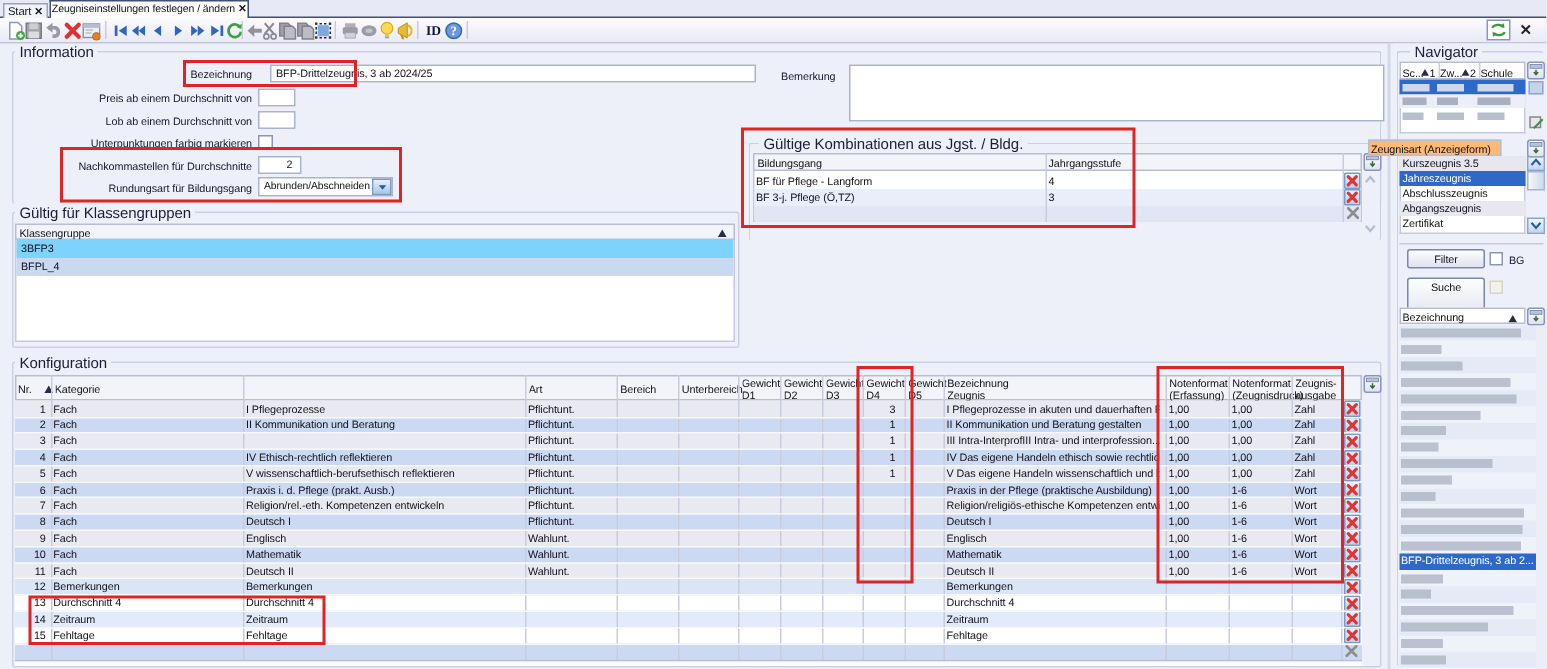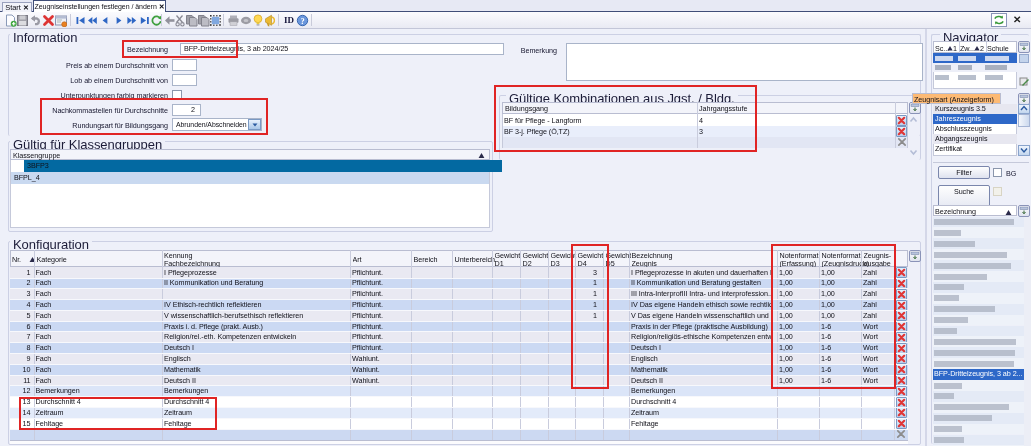--- a/index.html
+++ b/index.html
@@ -2,21 +2,21 @@
 <html><head><meta charset="utf-8">
 <style>
 * {margin:0;padding:0;box-sizing:border-box}
 html,body {width:1031px;height:446px;overflow:hidden;font-family:"Liberation Sans",sans-serif;}
 body {position:relative;background:#eef0f9;font-size:7.2px;color:#101018;letter-spacing:-0.05px}
 .c {position:absolute;font-size:7.2px;line-height:8px;white-space:nowrap;overflow:hidden}
 .lbl {position:absolute;font-size:7.2px;color:#16162e;white-space:nowrap}
 .rlab {position:absolute;font-size:7.2px;color:#16162e;text-align:right;white-space:nowrap}
 .field {position:absolute;background:#fff;border:1px solid #a9b4c9}
 .gbox {position:absolute;border:1px solid #ccd0e4;border-radius:2px}
-.glabel {position:absolute;font-size:13px;color:#1c1c38;background:#eef0f9;padding:0 3px;white-space:nowrap}
+.glabel {position:absolute;font-size:10px;color:#1c1c38;background:#eef0f9;padding:0 3px;white-space:nowrap}
 .redbox {position:absolute;border:2px solid #e02424;z-index:50}
 .xbtn {position:absolute;width:11px;height:11px;background:linear-gradient(#e6f0fb,#b9cfec);border:1px solid #7a99c4;border-radius:1px;display:flex;align-items:center;justify-content:center}
 .thead {position:absolute;background:#f3f4fa;border-bottom:1px solid #a9adc4}
 .sep {position:absolute;top:14px;width:1px;height:12px;background:#c9cbda}
 .tico {position:absolute;top:14px;width:13px;height:13px}
 </style></head>
 <body>
 
 <div style="position:absolute;left:0;top:0;width:1031px;height:12px;background:#e7e9f4;border-bottom:1px solid #404e78"></div>
 <div style="position:absolute;left:2px;top:2px;width:30px;height:10px;background:#f2f3f9;border:1px solid #9aa1bd;border-bottom:none;font-size:7.5px;line-height:10px;text-align:center">Start <b style="font-size:7px">✕</b></div>
@@ -198,30 +198,29 @@
 
 <div class="gbox" style="left:8px;top:141px;width:485px;height:91px"></div>
 <div class="glabel" style="left:10px;top:137px">Gültig für Klassengruppen</div>
 <div class="thead" style="left:10px;top:149px;width:480px;height:11px;border:1px solid #b9bdd1">
   <div class="c" style="left:2px;top:1.5px;width:200px">Klassengruppe</div>
   <svg style="position:absolute;right:4px;top:3px" width="7" height="5" viewBox="0 0 7 6">
       <path d="M3.5 0 L7 6 L0 6z" fill="#2a2a4a"></path>
     </svg>
 </div>
 <div style="position:absolute;left:10px;top:160px;width:480px;height:68px;background:#fff;border:1px solid #c5c9da;border-top:none"></div>
-<div style="position:absolute;left:24px;top:160px;width:478px;height:12px;background:#0369a1;font-size:7.2px;line-height:12px;padding-left:3px">3BFP3</div>
+<div style="position:absolute;left:11px;top:160px;width:478px;height:12px;background:#7dd3fc;font-size:7.2px;line-height:12px;padding-left:3px">3BFP3</div>
 <div style="position:absolute;left:11px;top:172px;width:478px;height:12px;background:#c9d9f0;font-size:7.2px;line-height:12px;padding-left:3px">BFPL_4</div>
 
 <div class="gbox" style="left:8px;top:241px;width:913px;height:204px"></div>
 <div class="glabel" style="left:10px;top:237px">Konfiguration</div>
 
 <div class="thead" style="left:10px;top:250px;width:898px;height:17px;border:1px solid #b9bdd1">
   <div class="c" style="left:1px;top:5px;width:15px">Nr.</div>
   <div class="c" style="left:25.5px;top:5px;width:126px">Kategorie</div>
-  <div class="c" style="left:153px;top:1px;width:186px">Kennung<br>Fachbezeichnung</div>
   <div class="c" style="left:341.5px;top:5px;width:58px">Art</div>
   <div class="c" style="left:402.5px;top:5px;width:39px">Bereich</div>
   <div class="c" style="left:443.5px;top:5px;width:44px;overflow:visible">Unterbereich</div>
   <div class="c" style="left:483.5px;top:1px;width:27px">Gewicht<br>D1</div>
   <div class="c" style="left:511.5px;top:1px;width:27px">Gewicht<br>D2</div>
   <div class="c" style="left:539.5px;top:1px;width:26px">Gewicht<br>D3</div>
   <div class="c" style="left:566.5px;top:1px;width:27px">Gewicht<br>D4</div>
   <div class="c" style="left:594.5px;top:1px;width:25px">Gewicht<br>D5</div>
   <div class="c" style="left:620.5px;top:1px;width:140px">Bezeichnung<br>Zeugnis</div>
   <div class="c" style="left:768.5px;top:1px;width:41px">Notenformat<br>(Erfassung)</div>

